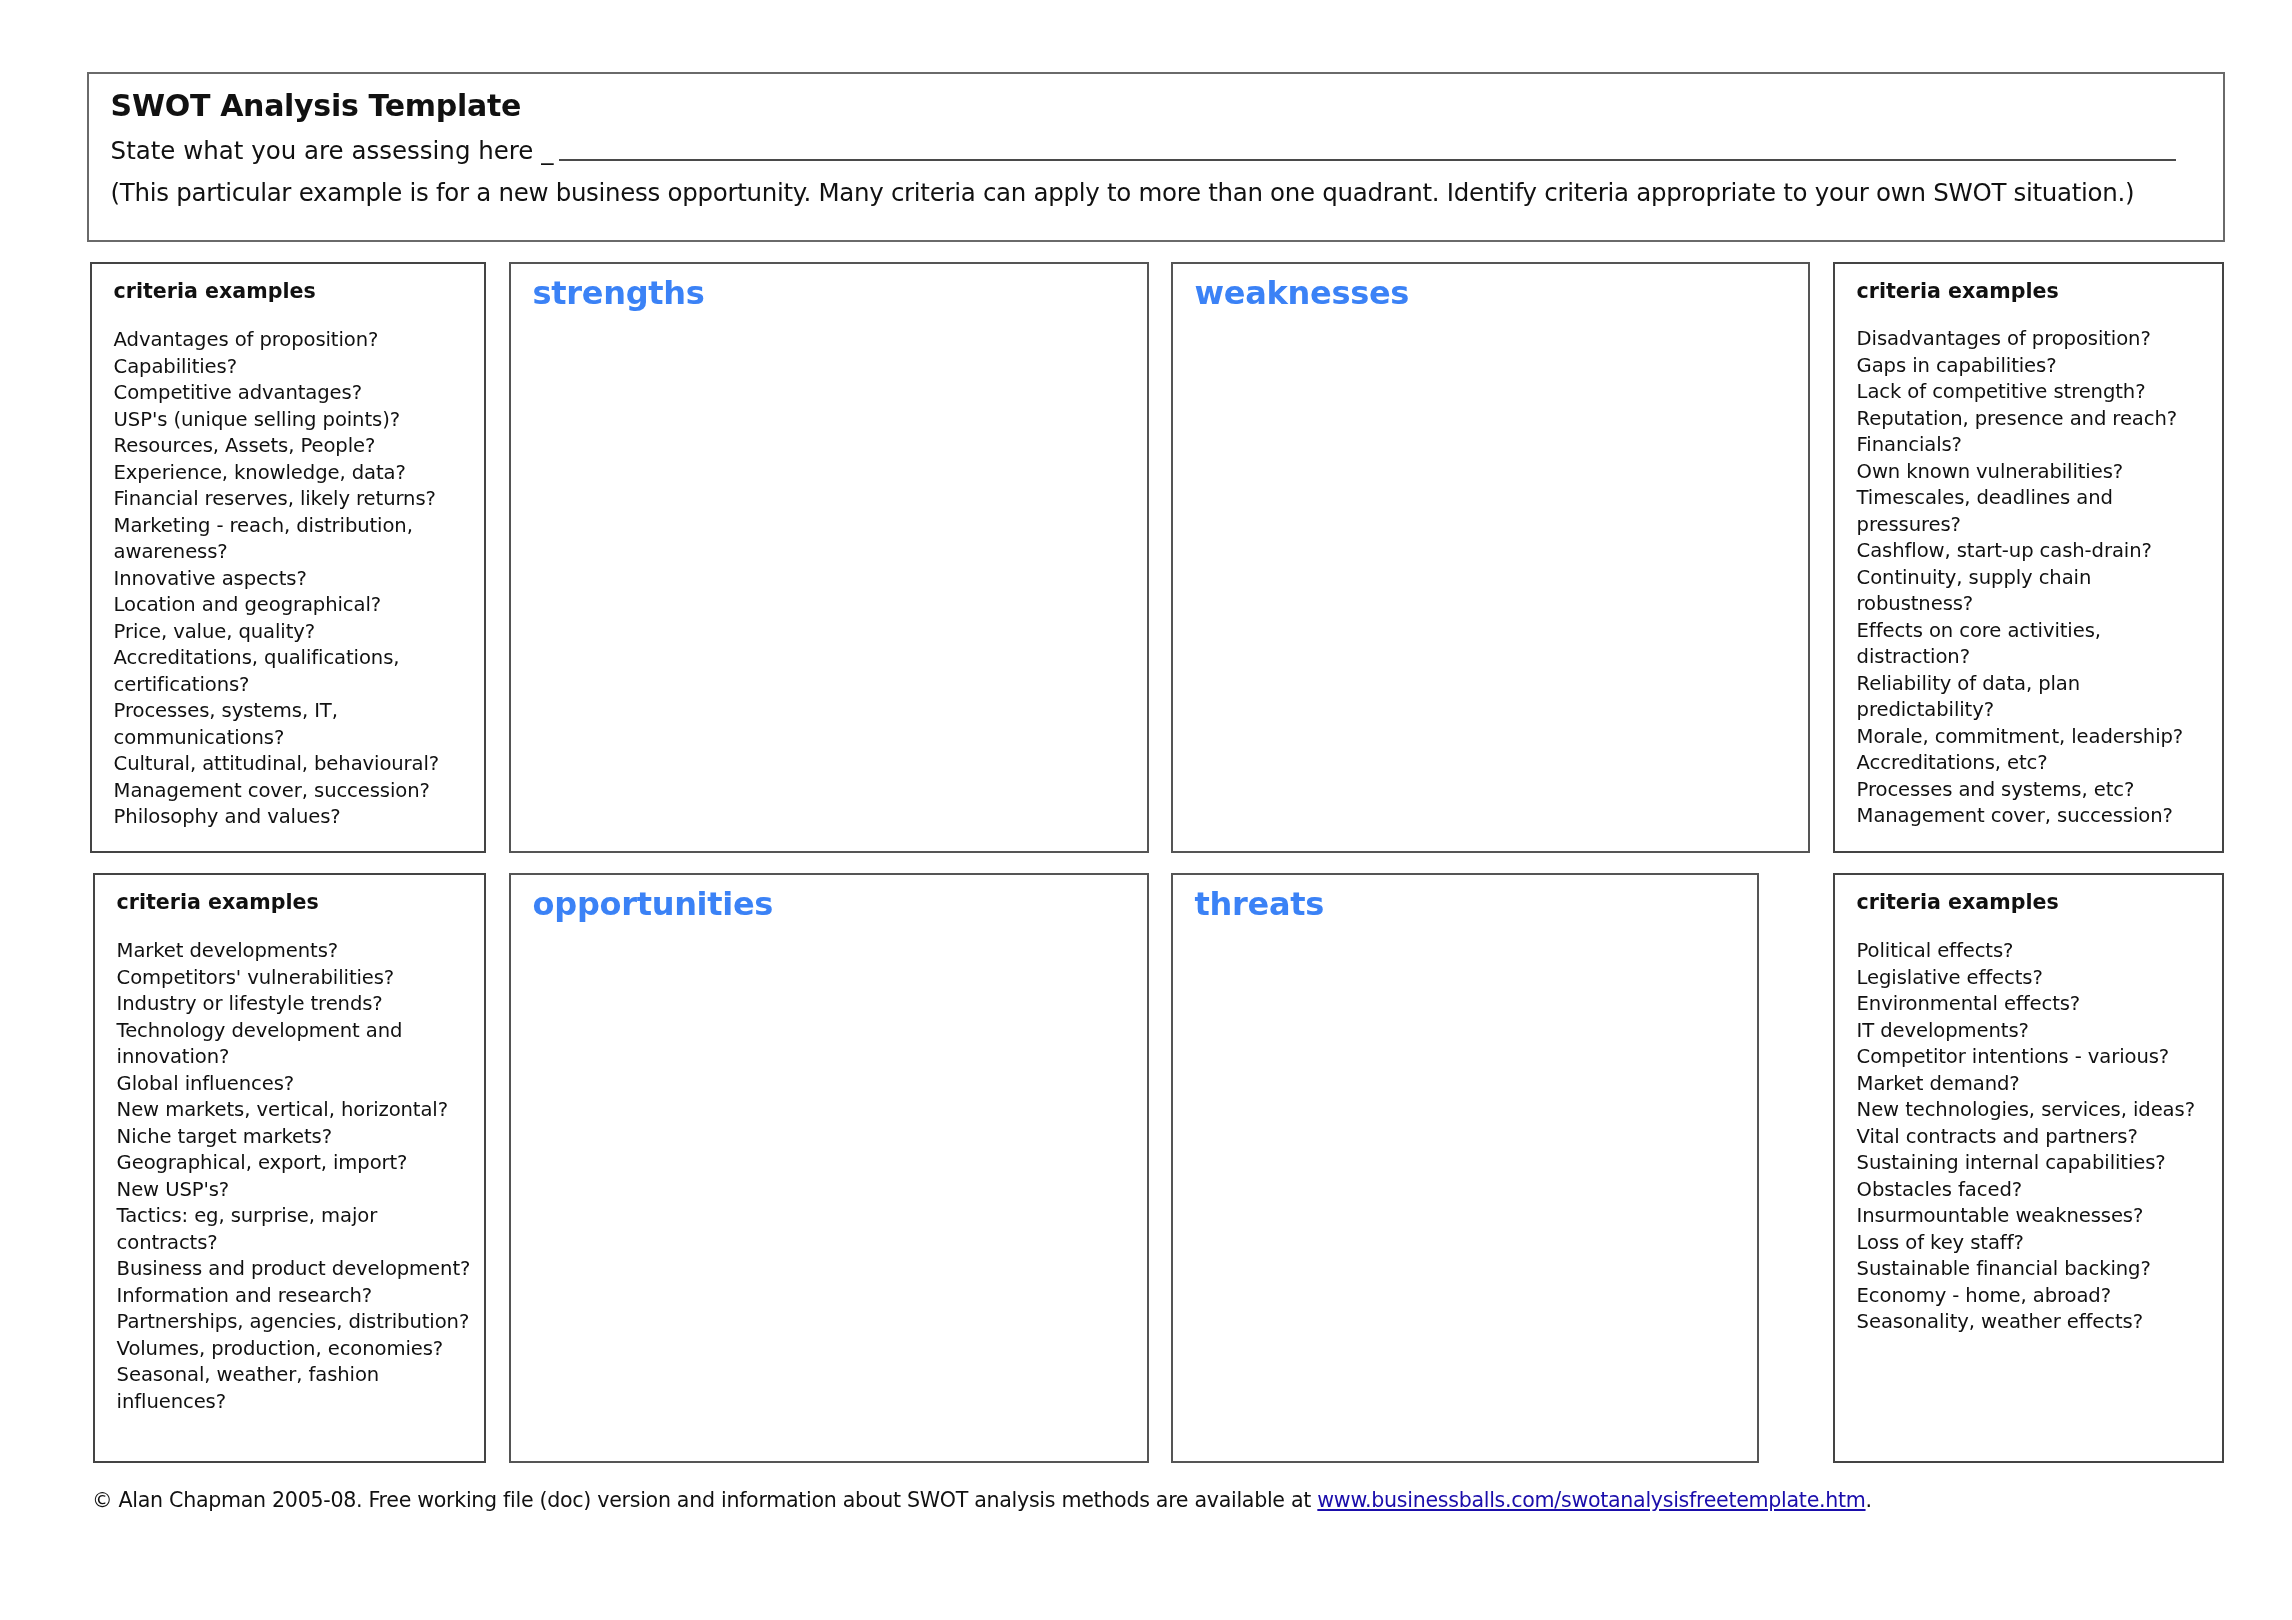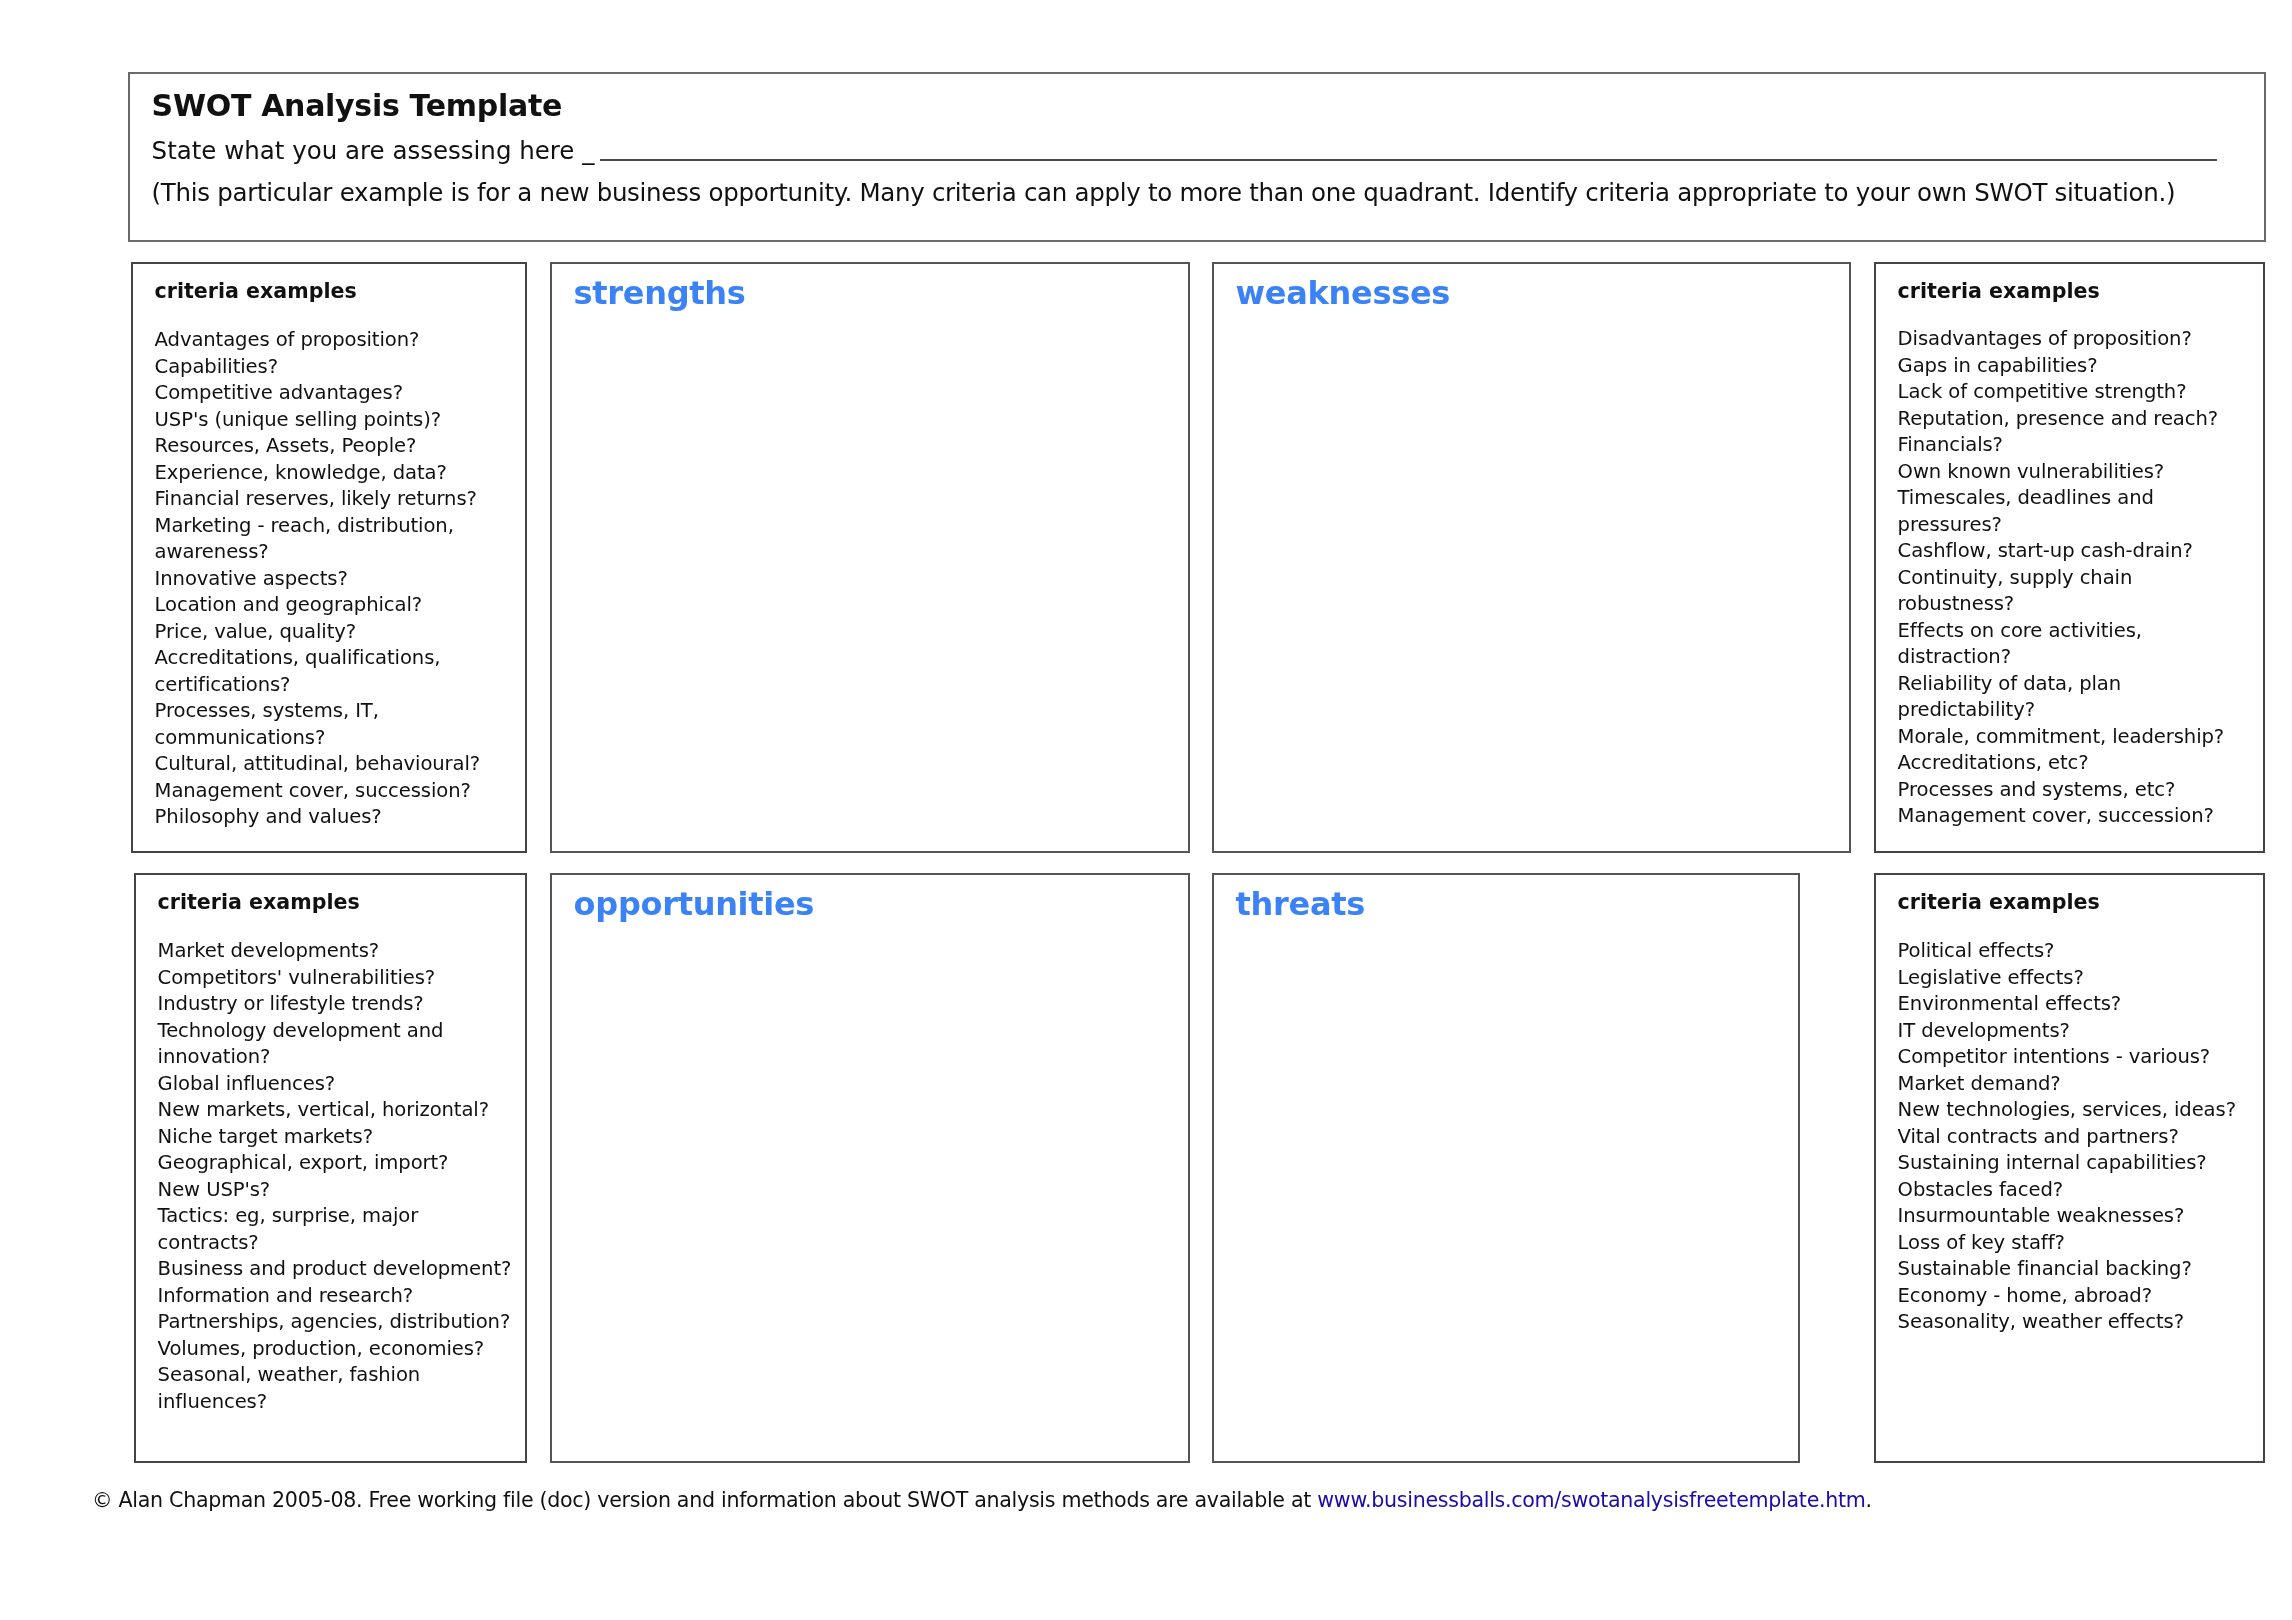--- a/index.html
+++ b/index.html
@@ -1,30 +1,30 @@
 <!DOCTYPE html>
 <html><head>
 <meta charset="utf-8">
 <style>
   html, body { margin:0; padding:0; background:#ffffff; }
   body { width:2293px; height:1620px; position:relative; overflow:hidden; font-family:"DejaVu Sans", sans-serif; color:#111; }
-  .box { position:absolute; box-sizing:border-box; border:2px solid #555; background:#fff;margin-left:41px; }
+  .box { position:absolute; box-sizing:border-box; border:2px solid #555; background:#fff; }
   .header { left:87px; top:72px; width:2138px; height:170px; border-color:#6a6a6a; }
   .title { position:absolute; left:21.6px; top:13.7px; font-size:30px; font-weight:bold; letter-spacing:-0.3px; white-space:nowrap; }
   .assess { position:absolute; left:21.6px; top:62px; font-size:24.5px; white-space:nowrap; display:flex; align-items:flex-end; }
   .assess-line { display:inline-block; width:1617px; height:0; border-bottom:2.9px solid #4a4a4a; margin-left:5.9px; margin-bottom:3.9px; }
   .note { position:absolute; left:21.6px; top:104px; font-size:24.5px; white-space:nowrap; letter-spacing:-0.3px; }
   .crit { border-color:#444; }
   .crit-title { position:absolute; left:21.6px; top:14.7px; font-size:20.6px; font-weight:bold; white-space:nowrap; }
   .crit-list { position:absolute; left:21.6px; top:63px; margin:0; padding:0; list-style:none; font-size:19.6px; line-height:26.5px; letter-spacing:-0.1px; }
   .crit-list li { white-space:nowrap; }
   .quad-title { position:absolute; left:21.6px; top:9.8px; font-size:32px; font-weight:bold; color:#3b82f6; white-space:nowrap; letter-spacing:-0.3px; }
   .quad-area { position:absolute; left:2px; right:2px; top:69px; bottom:2px; }
   .footer { position:absolute; left:92px; top:1487px; font-size:20.6px; line-height:26.5px; white-space:nowrap; letter-spacing:-0.3px; color:#111; }
-  .footer a { color:#1a0dab; }
+  .footer a { color:#1a0dab; text-decoration:underline; }
 </style>
 </head>
 <body>
 
 <div class="box header">
   <div class="title">SWOT Analysis Template</div>
   <div class="assess">
     <span>State what you are assessing here _</span>
     <span class="assess-line"></span>
   </div>

